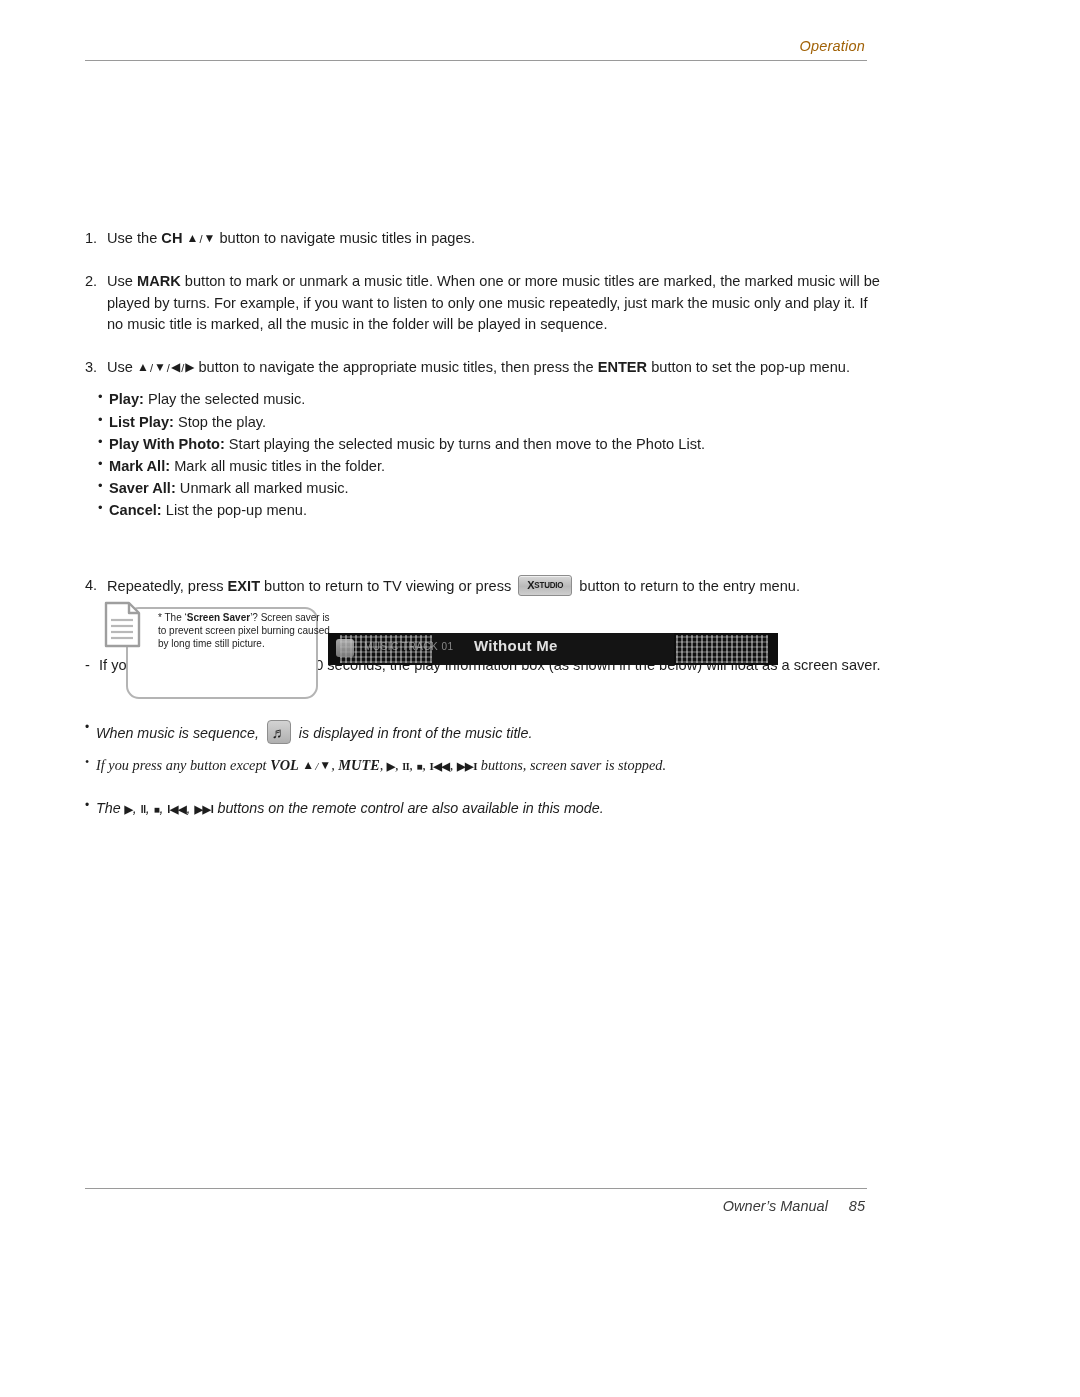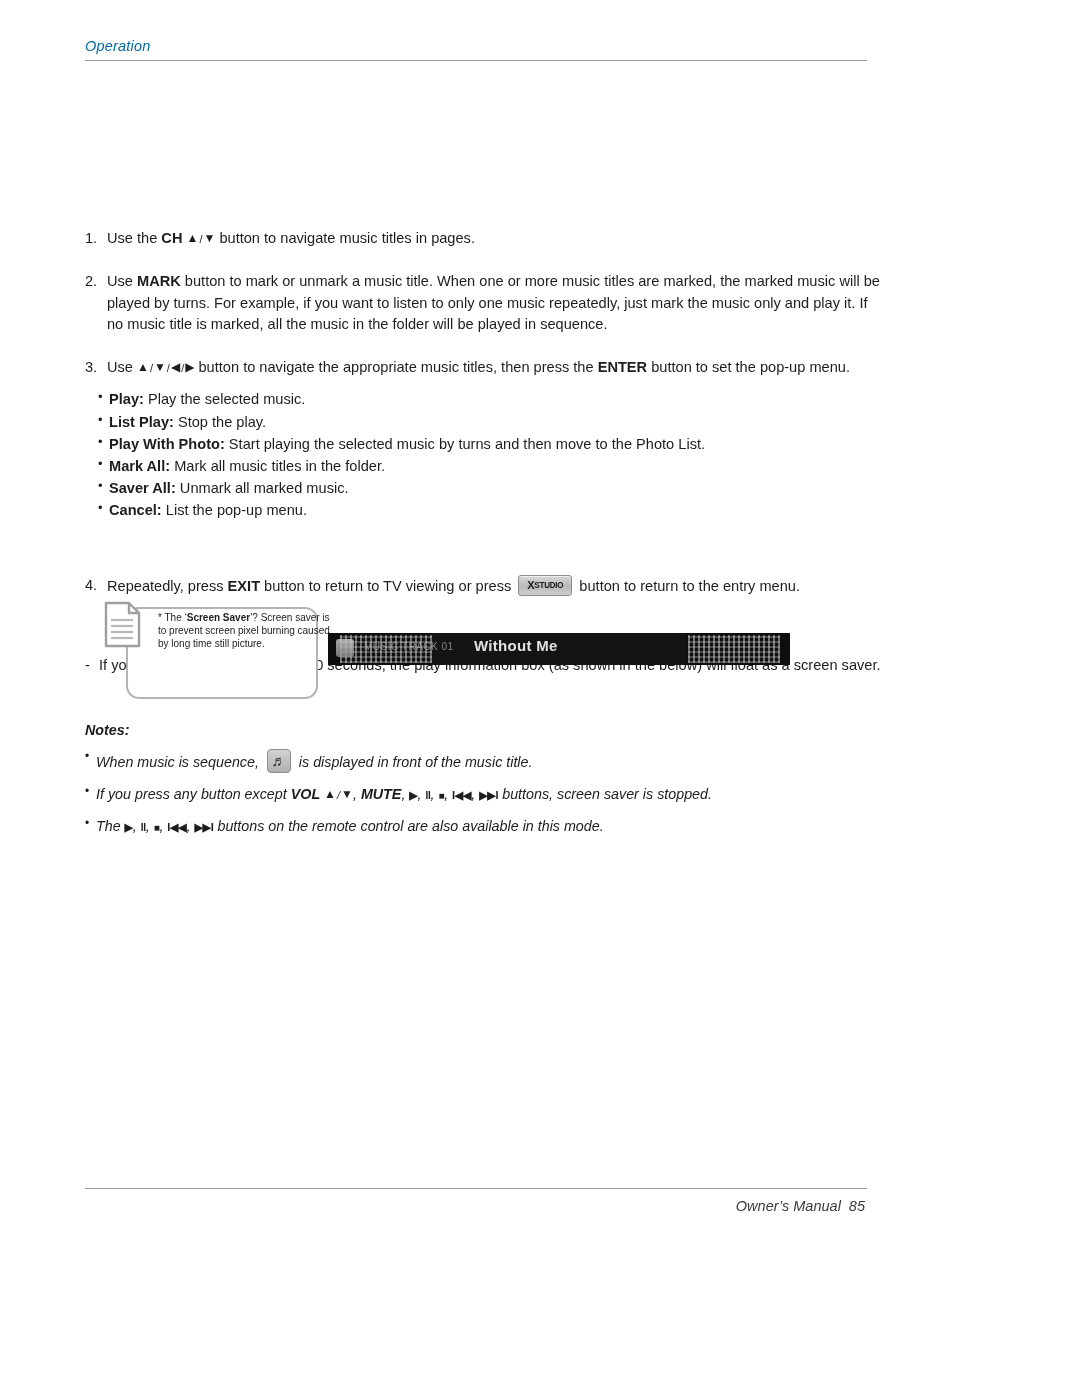--- a/index.html
+++ b/index.html
@@ -22,23 +22,24 @@
   }
 
   
   .header {
     position: absolute;
     left: 85px;
     top: 38px;
     width: 782px;
   }
   .header-label {
+    text-align: right;
     font-style: italic;
     font-size: 14.5px;
-    color: #0369a1;
+    color: #a16207;
     letter-spacing: .2px;
     padding-right: 2px;
   }
   .header-rule {
     margin-top: 6px;
     border-top: 1px solid #9a9a9a;
   }
 
   
   .content {
@@ -219,21 +220,20 @@
   
   .media-strip {
     position: absolute;
     left: 328px;
     top: 633px;
     width: 450px;
     height: 32px;
     background: #0e0e0e;
     overflow: hidden;
     filter: blur(0.6px);
-    padding-left: 12px;
   }
   .ms-edgeL, .ms-edgeR {
     position: absolute;
     top: 2px;
     height: 28px;
     width: 92px;
     background:
       repeating-linear-gradient(90deg, rgba(190,190,190,.55) 0 2px, rgba(20,20,20,.25) 2px 5px),
       repeating-linear-gradient(0deg, rgba(200,200,200,.42) 0 2px, rgba(15,15,15,.3) 2px 5px);
   }
@@ -302,41 +302,41 @@
     margin-bottom: 11px;
   }
   .note-line::before {
     content: "\2022";
     position: absolute;
     left: 0;
     top: -1px;
     font-style: normal;
     font-size: 12px;
   }
-  .note-line.n2 { margin-bottom: 12px; }
+  .note-line.n2 { margin-bottom: 22px; font-family: Liberation Serif, serif; }
 
   
   .footer {
     position: absolute;
     left: 85px;
     top: 1188px;
     width: 782px;
   }
   .footer-rule {
     border-top: 1px solid #9a9a9a;
   }
   .footer-label {
     margin-top: 9px;
     text-align: right;
     font-style: italic;
     font-size: 14.5px;
     color: #3a3a3a;
     padding-right: 2px;
   }
-  .footer-label .pg { padding-left: 8px; }
+  .footer-label .pg { padding-left: 21px; }
 </style>
 </head>
 <body>
 
 <div class="page">
 
   <div class="header">
     <div class="header-label">Operation</div>
     <div class="header-rule"></div>
   </div>
@@ -405,21 +405,20 @@
   <div class="media-strip">
     <div class="ms-edgeL"></div>
     <div class="ms-mid"></div>
     <div class="ms-edgeR"></div>
     <div class="ms-icon"></div>
     <div class="ms-meta">MUSIC  TRACK  01</div>
     <div class="ms-title">Without Me</div>
   </div>
 
   <div class="notes">
-    <div class="notes-title">Notes:</div>
 
     <div class="note-line"><span>When music is sequence, </span><span class="music-icon"><span class="note">♬</span></span><span> is displayed in front of the music title.</span></div>
 
     <div class="note-line n2"><span>If you press any button except </span><b>VOL</b> <span class="arrow">▲</span><span class="sep">/</span><span class="arrow">▼</span>, <b>MUTE</b>, <span class="trans t-play">▶</span><span>, </span><span class="trans t-pause">II</span><span>, </span><span class="trans t-stop">■</span><span>, </span><span class="trans t-prev">I◀◀</span><span>, </span><span class="trans t-next">▶▶I</span><span> buttons, screen saver is stopped.</span></div>
 
     <div class="note-line"><span>The </span><span class="trans t-play">▶</span><span>, </span><span class="trans t-pause">II</span><span>, </span><span class="trans t-stop">■</span><span>, </span><span class="trans t-prev">I◀◀</span><span>, </span><span class="trans t-next">▶▶I</span><span> buttons on the remote control are also available in this mode.</span></div>
   </div>
 
   <div class="footer">
     <div class="footer-rule"></div>

